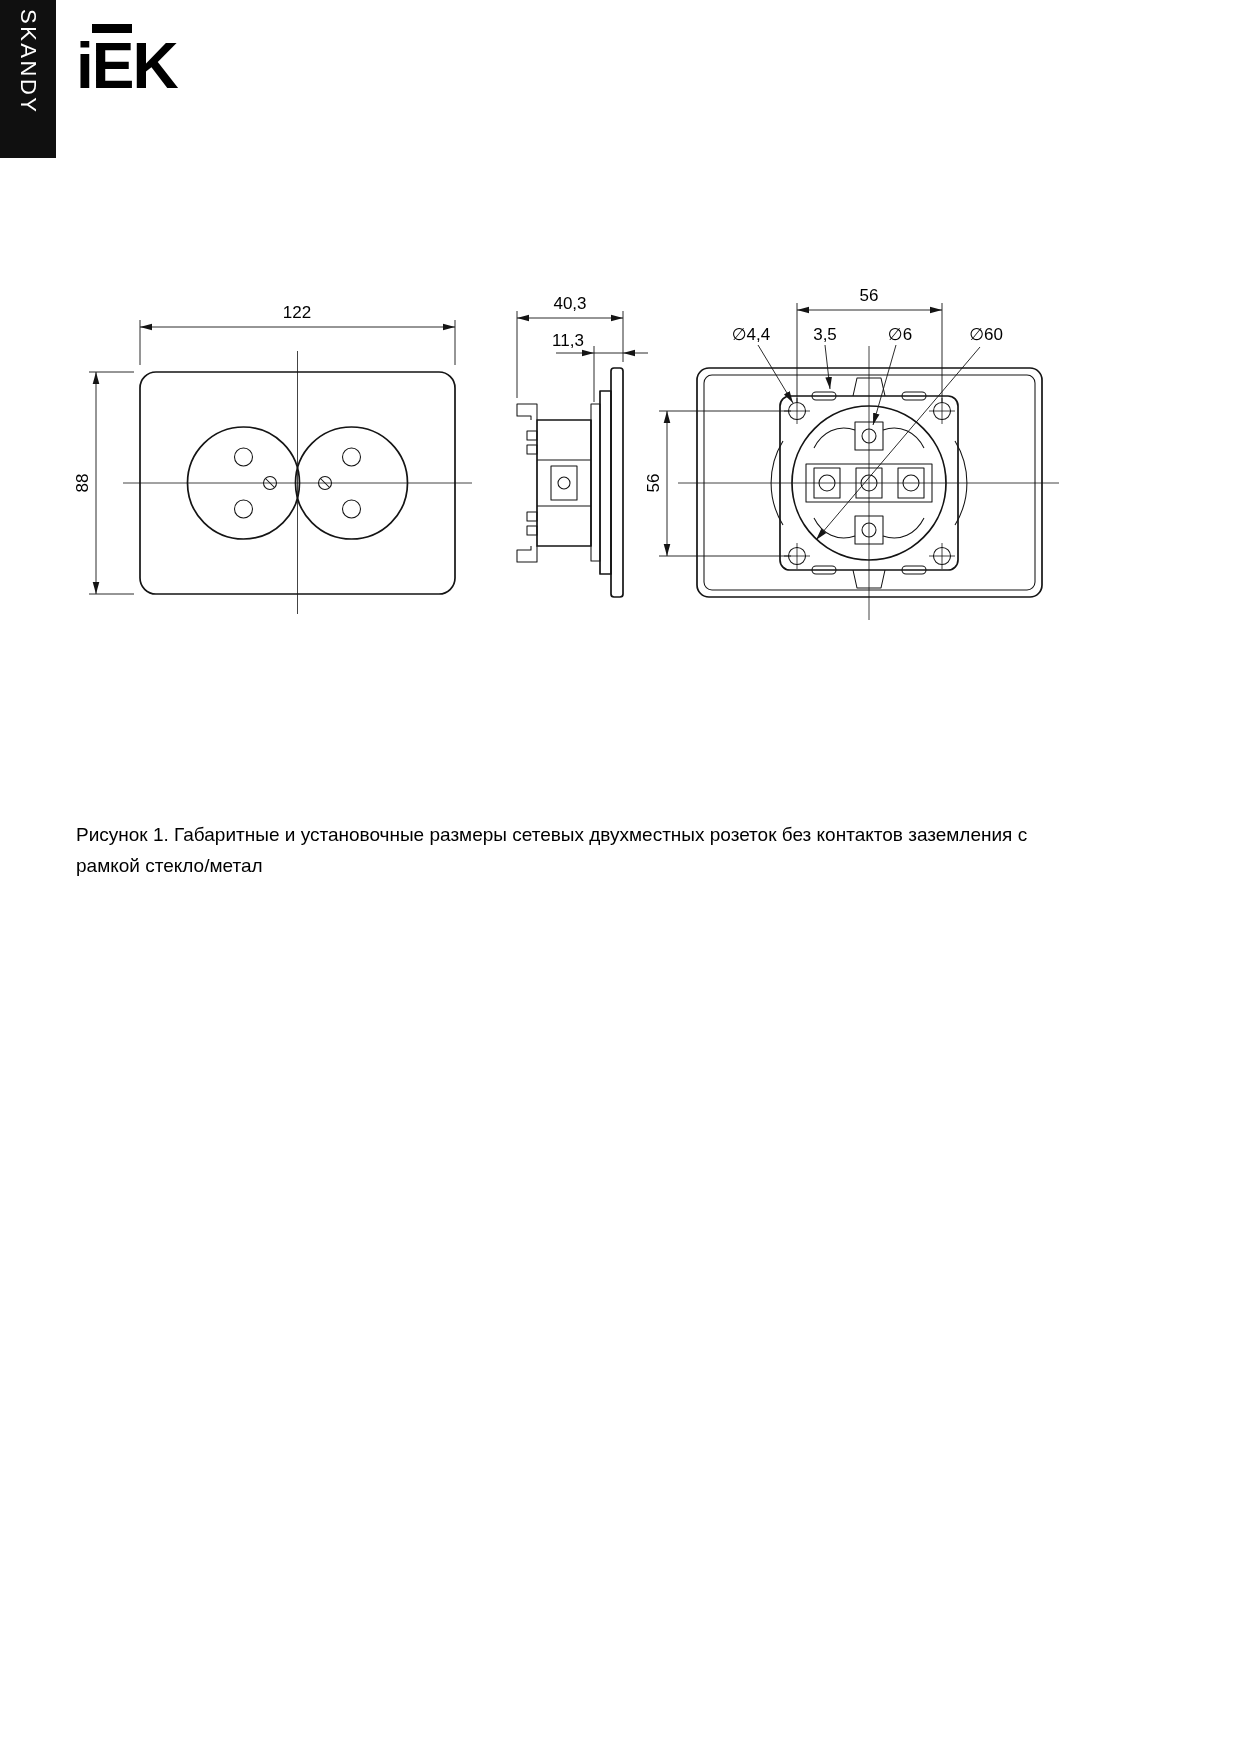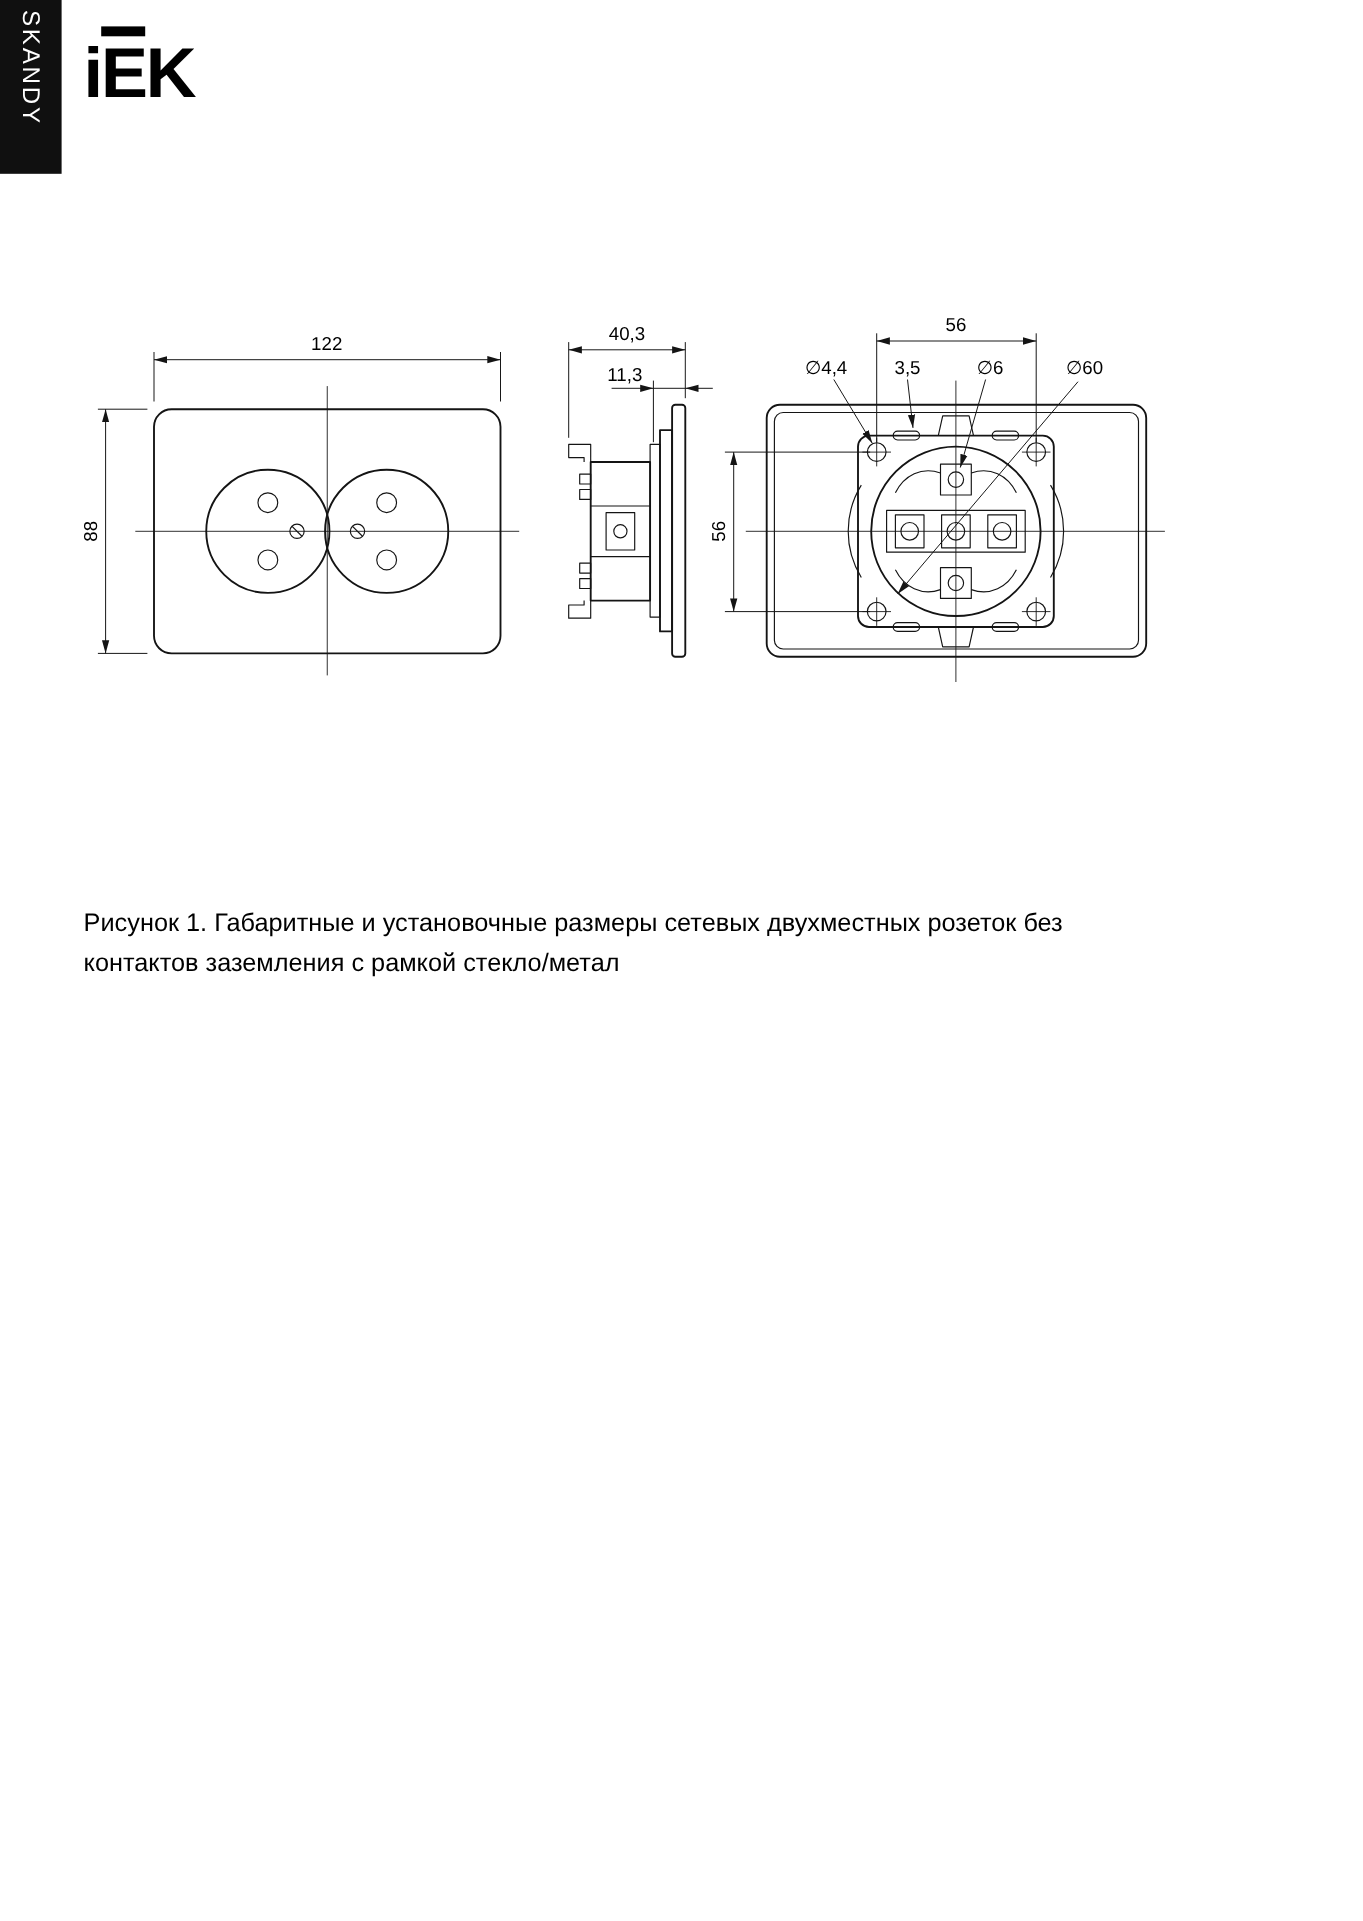--- a/index.html
+++ b/index.html
@@ -22,21 +22,21 @@
   
   svg.drawing { position:absolute; left:0; top:0; }
   .s2 { fill:none; stroke:#141414; stroke-width:1.7; stroke-linejoin:round; }
   .s1 { fill:none; stroke:#141414; stroke-width:1.05; stroke-linejoin:round; }
   .cl { fill:none; stroke:#141414; stroke-width:0.8; }
   .dl { fill:none; stroke:#141414; stroke-width:0.9; }
   text.dt { font-family:"Liberation Sans", sans-serif; font-size:17px; fill:#000; text-anchor:middle; }
 
   
   .caption { position:absolute; left:76px; top:820px; width:955px;
-             font-size:23px; line-height:1.62; color:#000; }
+             font-size:19px; line-height:1.62; color:#000; }
 </style>
 </head>
 <body>
 
 <div class="page">
 
   <div class="banner">
     <span>SKANDY</span>
   </div>
 

